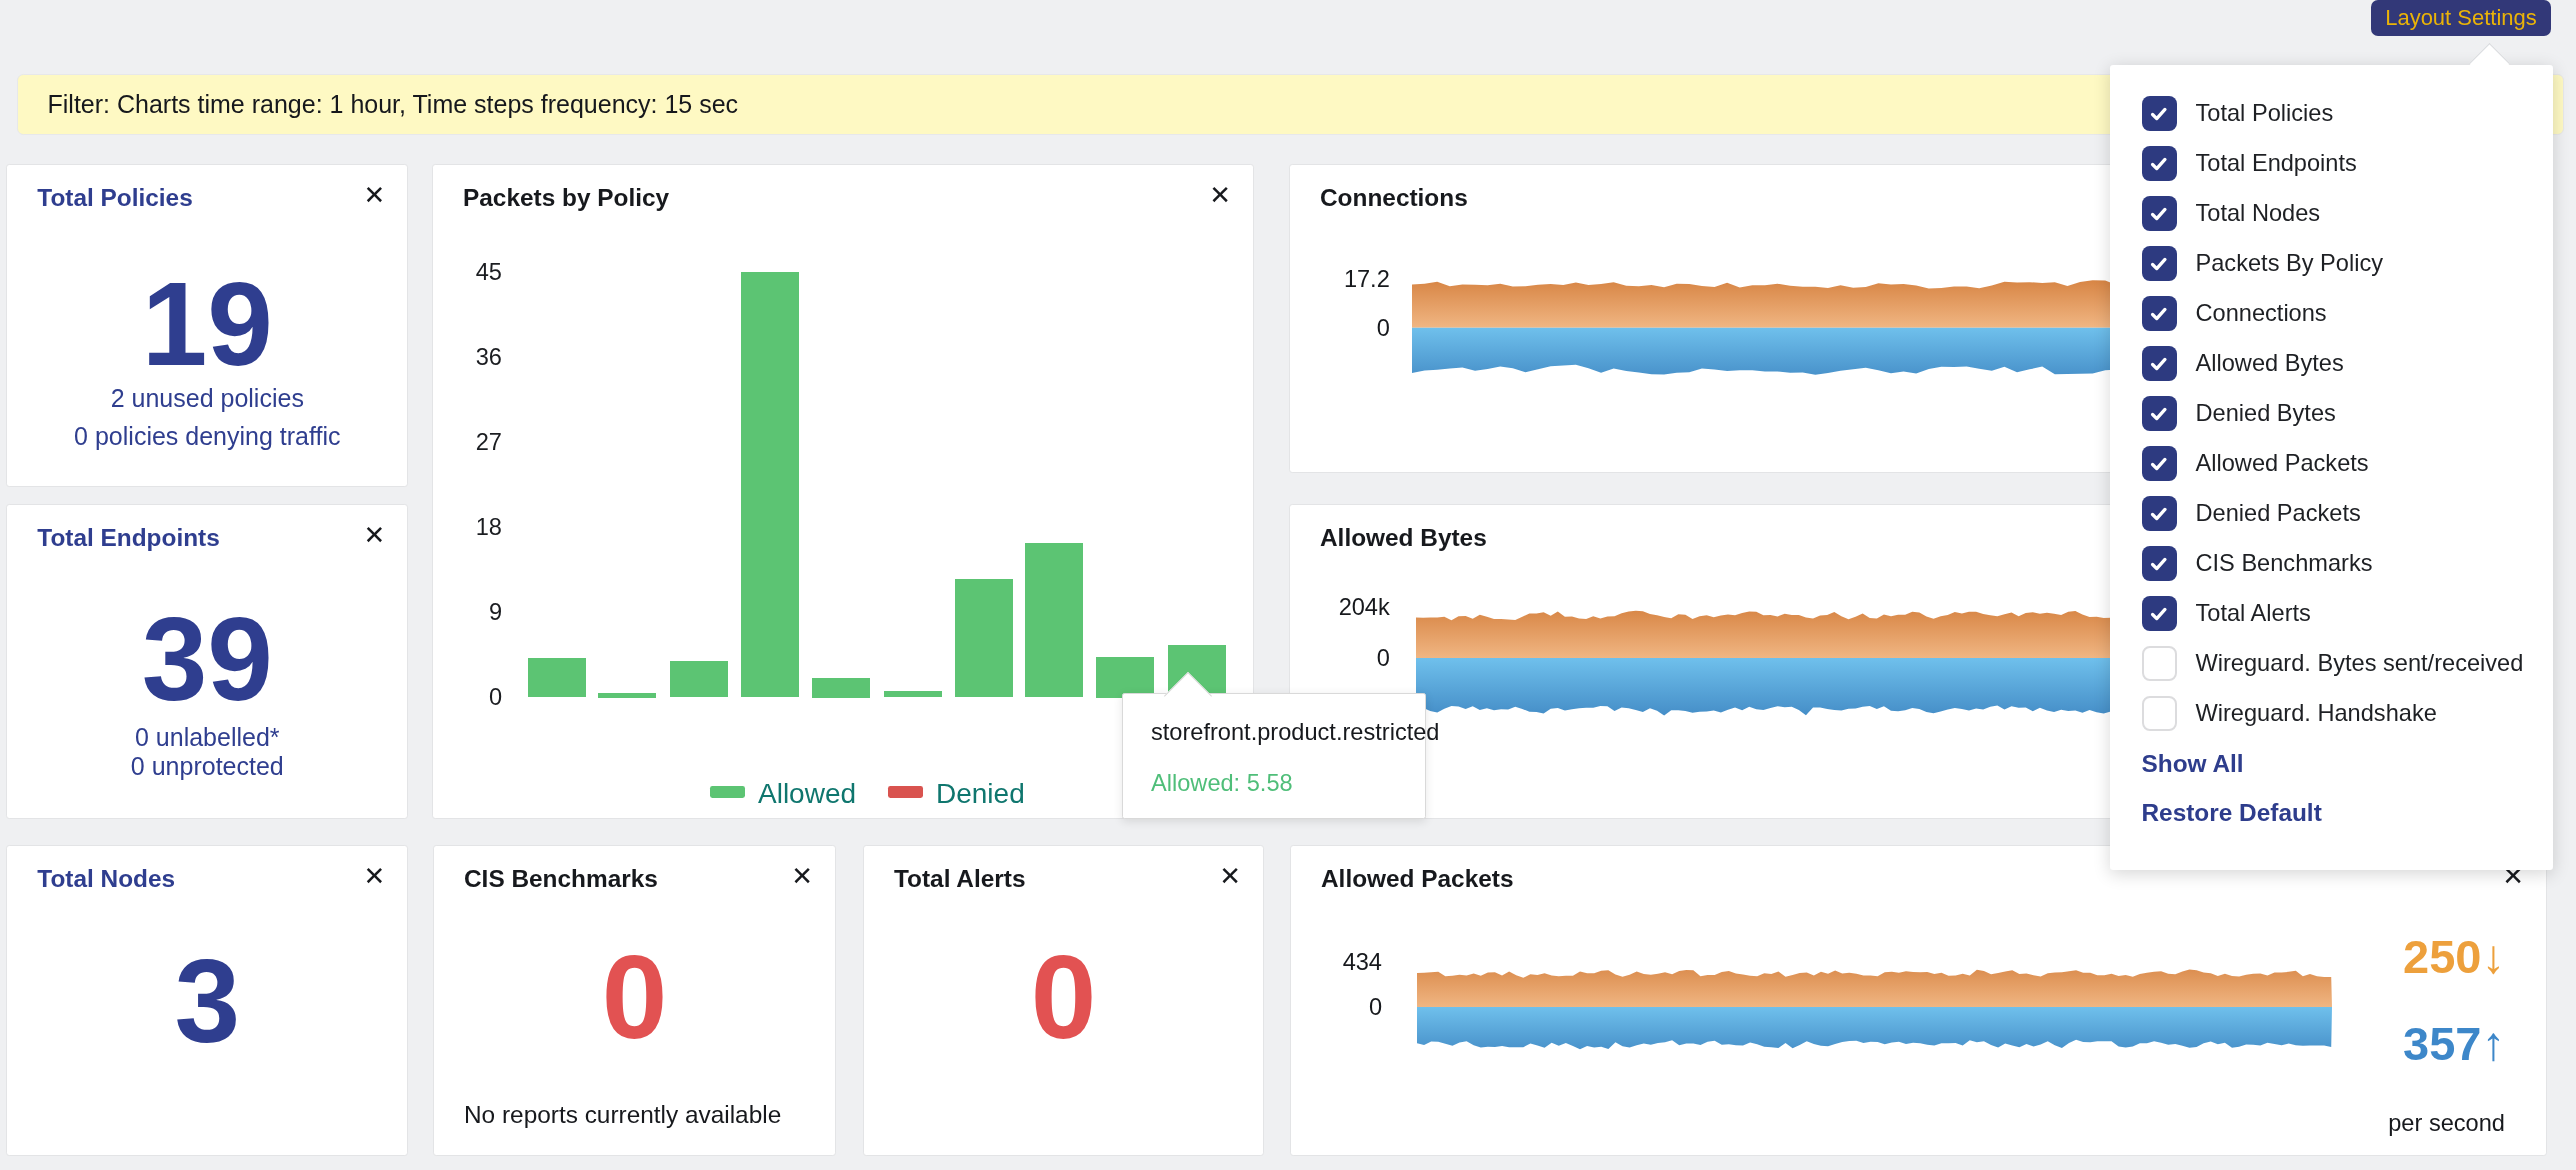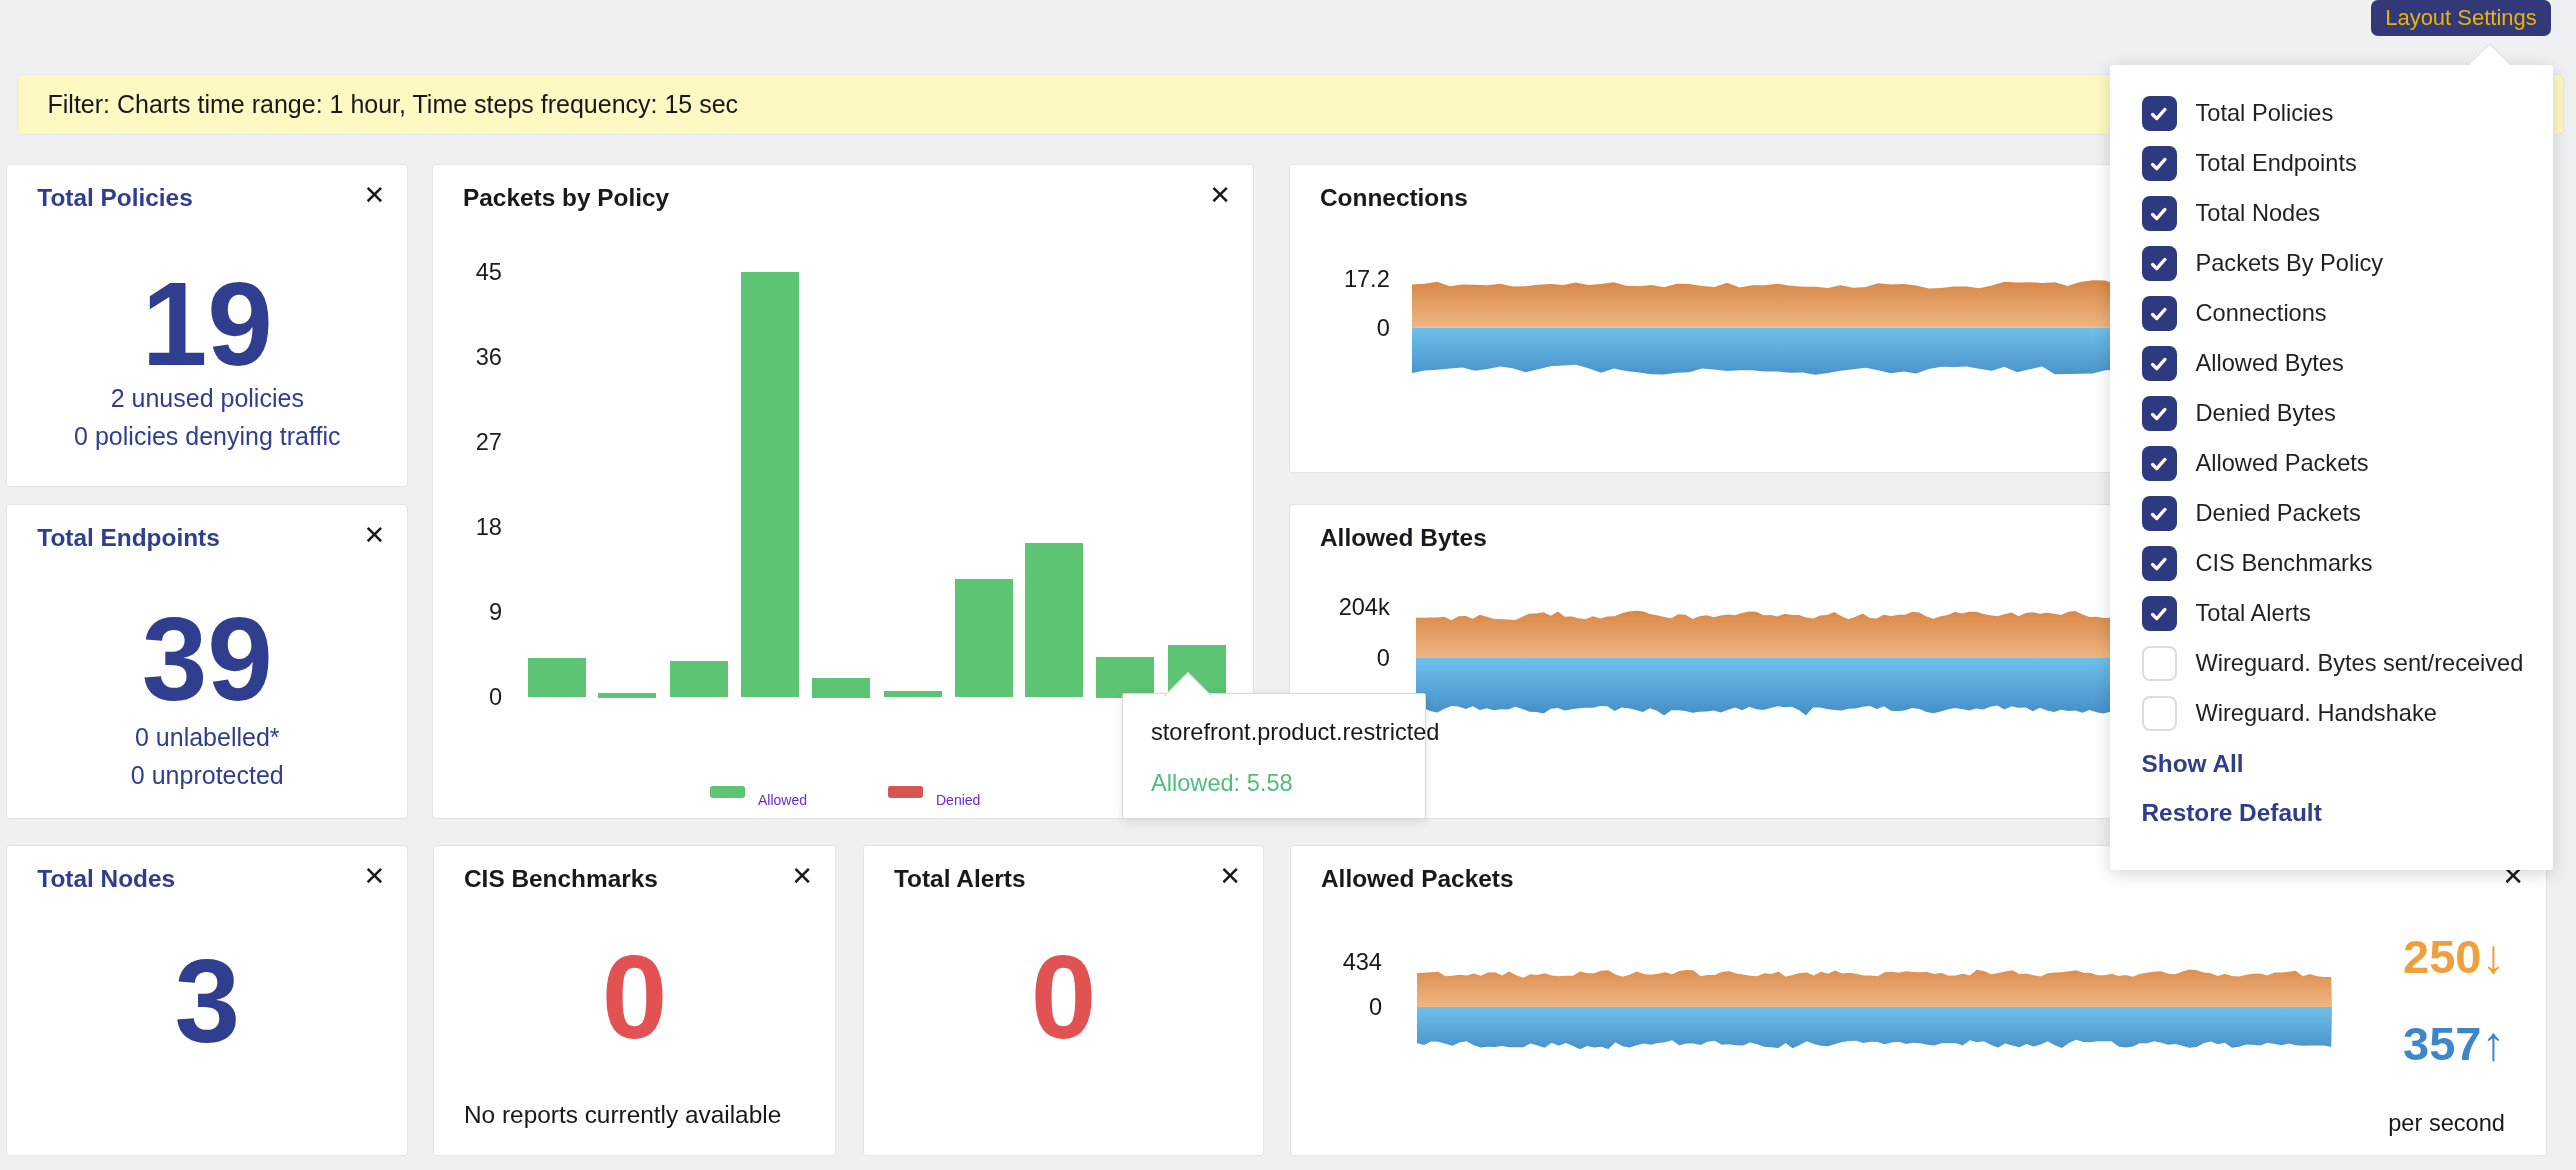--- a/index.html
+++ b/index.html
@@ -50,21 +50,21 @@
     font-size:25px;color:#2f3e8f;height:31.5px;line-height:31.5px;
   }
   .note-line{position:absolute;left:30px;font-size:24.4px;color:#17191d;}
   
   .ytick{position:absolute;width:69px;text-align:right;font-size:23.6px;color:#1b1d21;height:28px;line-height:28px;}
   .bt0{left:0;top:93px;} .bt1{left:0;top:178px;} .bt2{left:0;top:263px;}
   .bt3{left:0;top:348px;} .bt4{left:0;top:433px;} .bt5{left:0;top:518px;}
   .bar{position:absolute;background:#5cc473;}
   .legend{position:absolute;top:611px;left:0;width:100%;height:31.5px;}
   .legend .swatch{position:absolute;width:35px;height:12.6px;border-radius:2.4px;top:9.5px;}
-  .legend .lab{position:absolute;font-size:14px;color:#6d28d9;top:10px;height:28px;line-height:28px;}
+  .legend .lab{position:absolute;font-size:28px;color:#0f766e;top:4px;height:28px;line-height:28px;}
   
   .stream-ylab{position:absolute;text-align:right;font-size:23.6px;color:#17191d;height:28px;line-height:28px;}
   .stream-svg{position:absolute;}
   
   .ap-num{position:absolute;right:41px;font-weight:700;font-size:47px;height:63px;line-height:63px;text-align:right;}
   .ap-num.orange{color:#eda03c;}
   .ap-num.blue{color:#3d87c9;}
   .ap-unit{position:absolute;right:41px;font-size:23.6px;color:#17191d;height:31.5px;line-height:31.5px;}
   
   .tooltip{
@@ -161,21 +161,21 @@
       <path d="M0,67 L0,12.1 L16,11.2 L32,8.5 L48,14.2 L64,12.2 L80,12.4 L96,13.0 L112,11.0 L128,14.5 L144,14.3 L160,12.5 L176,11.5 L192,12.6 L208,9.6 L224,12.6 L240,11.6 L256,9.1 L272,13.8 L288,14.4 L304,12.6 L320,15.6 L336,11.0 L352,11.6 L368,14.1 L384,15.2 L400,9.8 L416,16.0 L432,12.9 L448,13.2 L464,11.1 L480,13.8 L496,14.8 L512,14.9 L528,16.6 L544,13.2 L560,16.1 L576,15.3 L592,10.6 L608,12.2 L624,11.4 L640,13.5 L656,17.3 L672,16.5 L688,14.7 L704,14.6 L720,17.0 L736,13.5 L752,8.7 L768,9.5 L784,9.1 L800,10.2 L816,9.3 L832,14.0 L848,8.9 L864,6.7 L880,7.1 L896,13.5 L912,11.4 L928,10.6 L944,9.5 L960,14.5 L976,14.4 L992,10.5 L1008,9.9 L1024,7.5 L1040,8.0 L1056,14.6 L1072,13.5 L1088,15.3 L1104,6.7 L1120,7.6 L1136,6.1 L1152,13.2 L1168,11.8 L1184,12.8 L1200,17.0 L1216,16.4 L1232,12.3 L1248,13.7 L1264,14.1 L1280,15.0 L1296,15.9 L1312,15.7 L1328,17.3 L1344,15.5 L1360,17.1 L1376,17.4 L1392,11.9 L1408,14.4 L1424,8.5 L1440,13.9 L1442,67 Z" fill="url(#go-connections)"></path>
       <path d="M0,67 L0,124.7 L16,121.6 L32,120.6 L48,119.0 L64,117.7 L80,122.0 L96,119.6 L112,116.5 L128,118.6 L144,123.9 L160,120.0 L176,116.2 L192,115.3 L208,114.3 L224,118.7 L240,124.4 L256,118.9 L272,122.3 L288,124.1 L304,126.4 L320,126.5 L336,124.5 L352,123.9 L368,118.9 L384,120.3 L400,122.1 L416,121.2 L432,121.1 L448,122.9 L464,122.8 L480,124.3 L496,124.0 L512,127.1 L528,124.7 L544,122.0 L560,119.9 L576,118.2 L592,121.2 L608,124.9 L624,122.8 L640,125.5 L656,119.6 L672,116.7 L688,117.0 L704,116.5 L720,119.3 L736,121.8 L752,116.8 L768,123.7 L784,120.1 L800,116.5 L816,126.4 L832,126.0 L848,125.8 L864,125.3 L880,121.2 L896,120.2 L912,120.1 L928,120.2 L944,122.5 L960,125.4 L976,123.8 L992,122.2 L1008,120.1 L1024,117.5 L1040,121.7 L1056,122.3 L1072,127.0 L1088,119.6 L1104,116.7 L1120,120.3 L1136,125.1 L1152,122.6 L1168,120.0 L1184,116.4 L1200,126.4 L1216,124.0 L1232,125.6 L1248,127.3 L1264,123.6 L1280,125.9 L1296,120.8 L1312,131.3 L1328,124.3 L1344,127.1 L1360,120.4 L1376,122.1 L1392,125.7 L1408,120.5 L1424,121.8 L1440,121.7 L1442,67 Z" fill="url(#gb-connections)"></path>
     </svg>
 </div>
 
 <div class="abs card" style="left:6.3px;top:504px;width:402px;height:315px;">
   <div class="card-title blue">Total Endpoints</div>
   <div class="close-x">✕</div>
   <div class="big-number blue" style="top:83px;">39</div>
   <div class="sub-line" style="top:217px;">0 unlabelled*</div>
-  <div class="sub-line" style="top:255px;">0 unprotected</div>
+  <div class="sub-line" style="top:246px;">0 unprotected</div>
 </div>
 
 <div class="abs card" style="left:1289px;top:504px;width:1258px;height:315px;">
   <div class="card-title dark">Allowed Bytes</div>
   <div class="stream-ylab" style="left:15.8px;top:88px;width:84px;">204k</div>
   <div class="stream-ylab" style="left:15.8px;top:139px;width:84px;">0</div>
   <svg class="stream-svg" style="left:126px;top:98px;width:1132px;height:118px;" id="svg-allowed_bytes" viewBox="0 0 1437 150" preserveAspectRatio="none">
       <defs>
         <linearGradient id="go-allowed_bytes" gradientUnits="userSpaceOnUse" x1="0" y1="0" x2="0" y2="70">
        <stop offset="0" stop-color="#d5803e"></stop>

